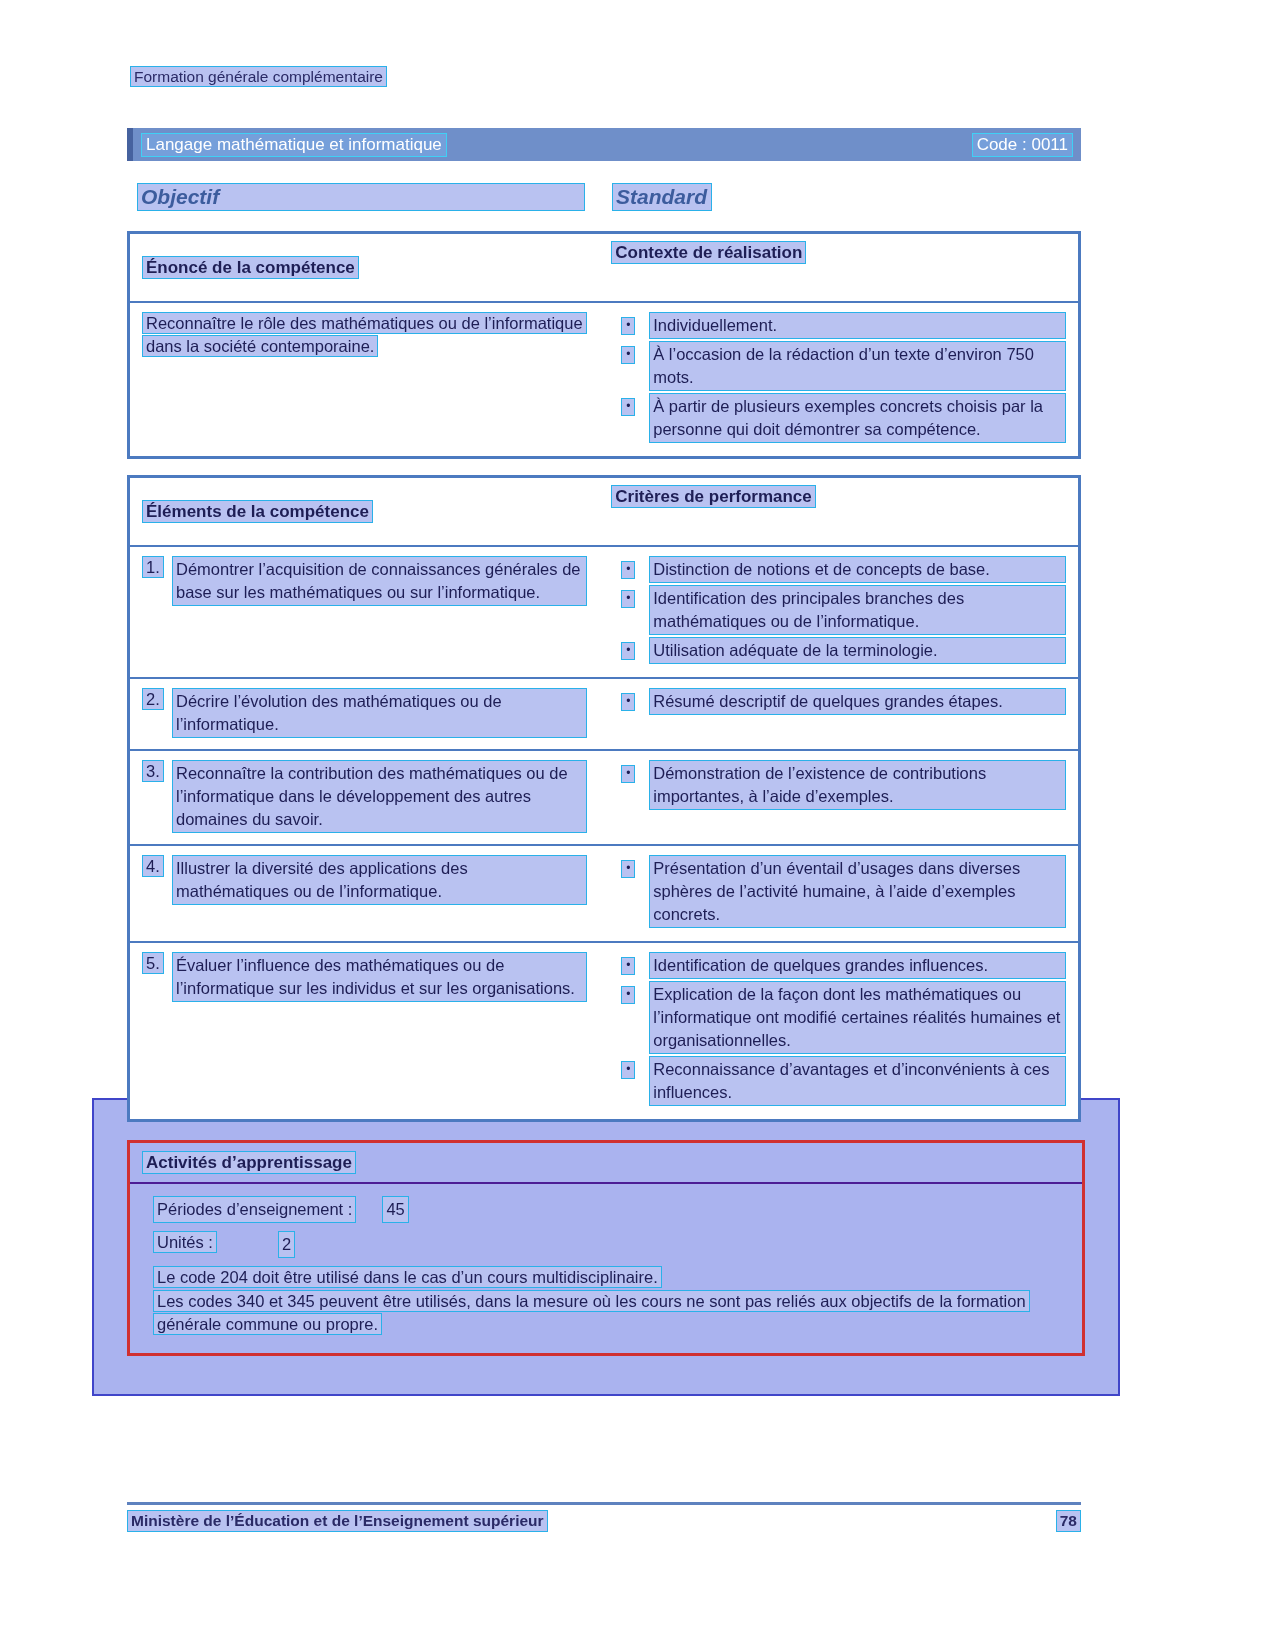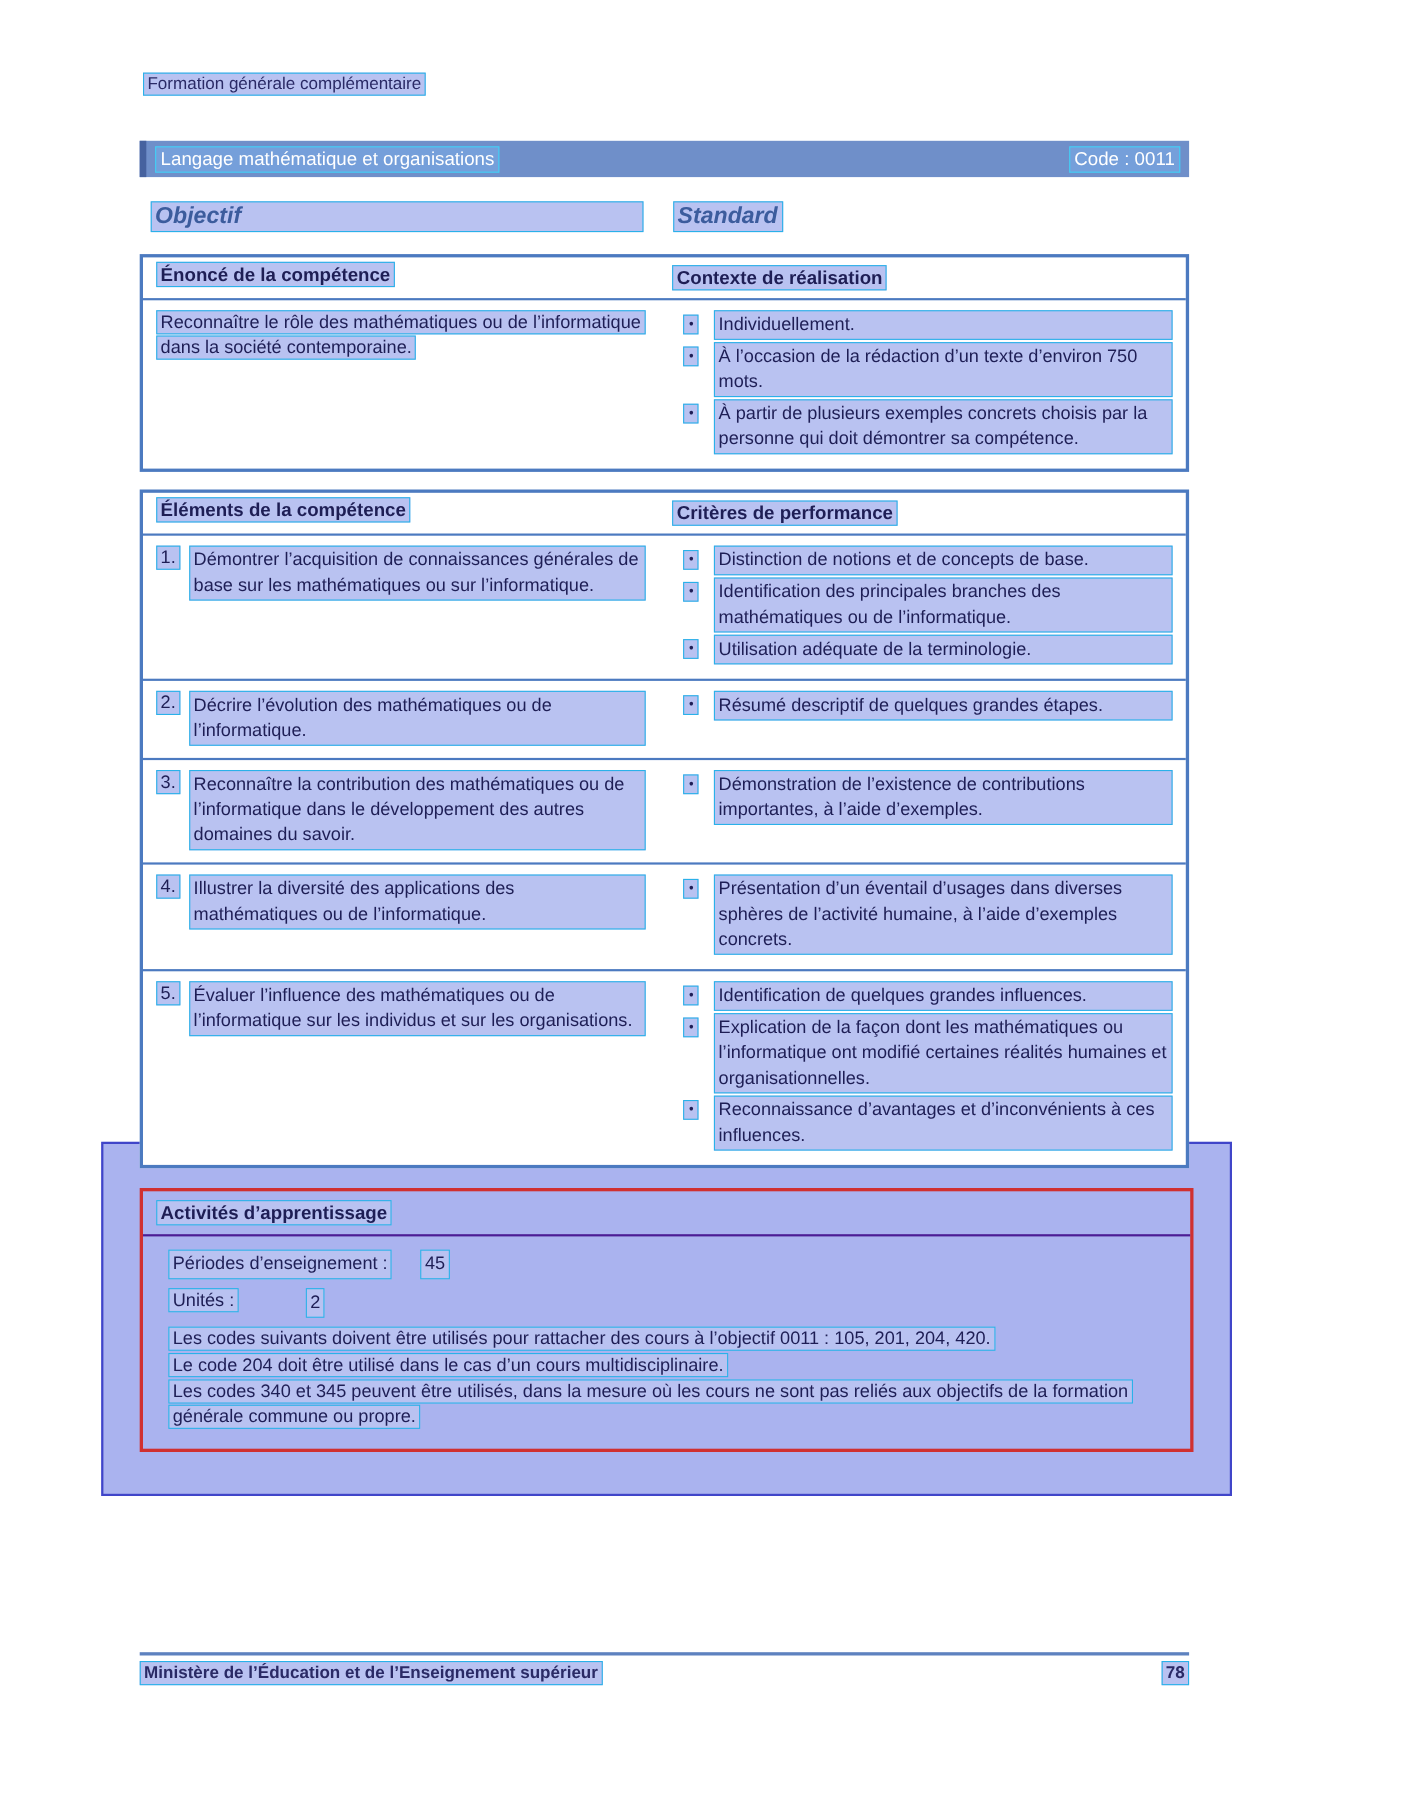--- a/index.html
+++ b/index.html
@@ -59,21 +59,21 @@
     width: 954px;
     margin: 20px 0 0 127px;
     border: 3px solid #4c7ac0;
     background: #ffffff;
     position: relative;
     z-index: 2;
     font-size: 16.5px;
     line-height: 23px;
   }
   .t-head { display: flex; border-bottom: 2px solid #4c7ac0; font-weight: bold; font-size: 17px; }
-  .t-head .c1 { width: 49.5%; padding: 4px 12px; }
+  .t-head .c1 { width: 49.5%; padding: 22px 12px; }
   .t-head .c2 { flex: 1; padding: 7px 12px; }
   .t-row { display: flex; }
   .t-row + .t-row { border-top: 2px solid #4c7ac0; }
   .cell-l { width: 49.5%; padding: 9px 12px 11px 12px; }
   .cell-r { flex: 1; padding: 9px 12px 11px 22px; }
   .item { display: flex; }
   .item .num { width: 30px; flex: none; }
   .item .txt { flex: 1; }
   .bitem { display: flex; margin-bottom: 2px; }
   .bmark { flex: none; width: 28px; }
@@ -127,21 +127,21 @@
 </head>
 <body>
 
 <div class="page">
 
   <div class="breadcrumb">
     <span class="hl">Formation générale complémentaire</span>
   </div>
 
   <div class="titlebar">
-    <span class="hl-w">Langage mathématique et organisations</span>
+    <span class="hl-w">Langage mathématique et informatique</span>
     <span class="hl-w">Code : 0011</span>
   </div>
 
   <div class="obj-row">
     <span class="hl obj">Objectif</span>
     <span class="hl std">Standard</span>
   </div>
 
   <div class="doc-table">
     <div class="t-head">
@@ -276,21 +276,20 @@
         <div class="act-row">
           <span class="hl">Périodes d’enseignement :</span>
           <span class="hl act-val-gap">45</span>
         </div>
         <div class="act-row">
           <span class="act-label-fixed"><span class="hl">Unités :</span></span>
           <span class="hl">2</span>
         </div>
         <div class="act-row">
           <span class="act-text">
-            <p><span class="hl">Les codes suivants doivent être utilisés pour rattacher des cours à l’objectif 0011 : 105, 201, 204, 420.</span></p>
             <p><span class="hl">Le code 204 doit être utilisé dans le cas d’un cours multidisciplinaire.</span></p>
             <p><span class="hl">Les codes 340 et 345 peuvent être utilisés, dans la mesure où les cours ne sont pas reliés aux objectifs de la formation générale commune ou propre.</span></p>
           </span>
         </div>
       </div>
     </div>
   </div>
 
   <div class="footer">
     <span class="hl">Ministère de l’Éducation et de l’Enseignement supérieur</span>

